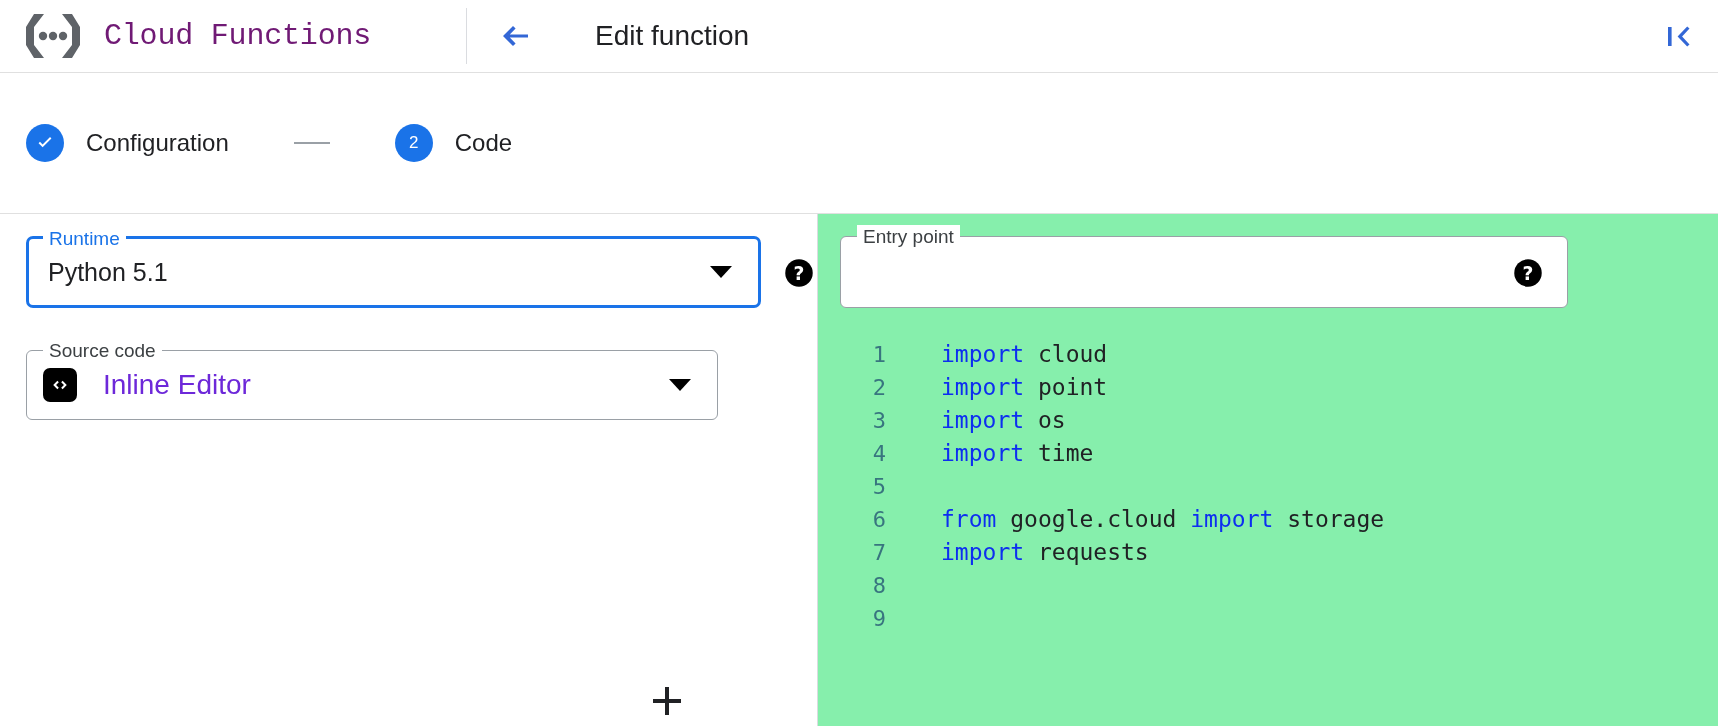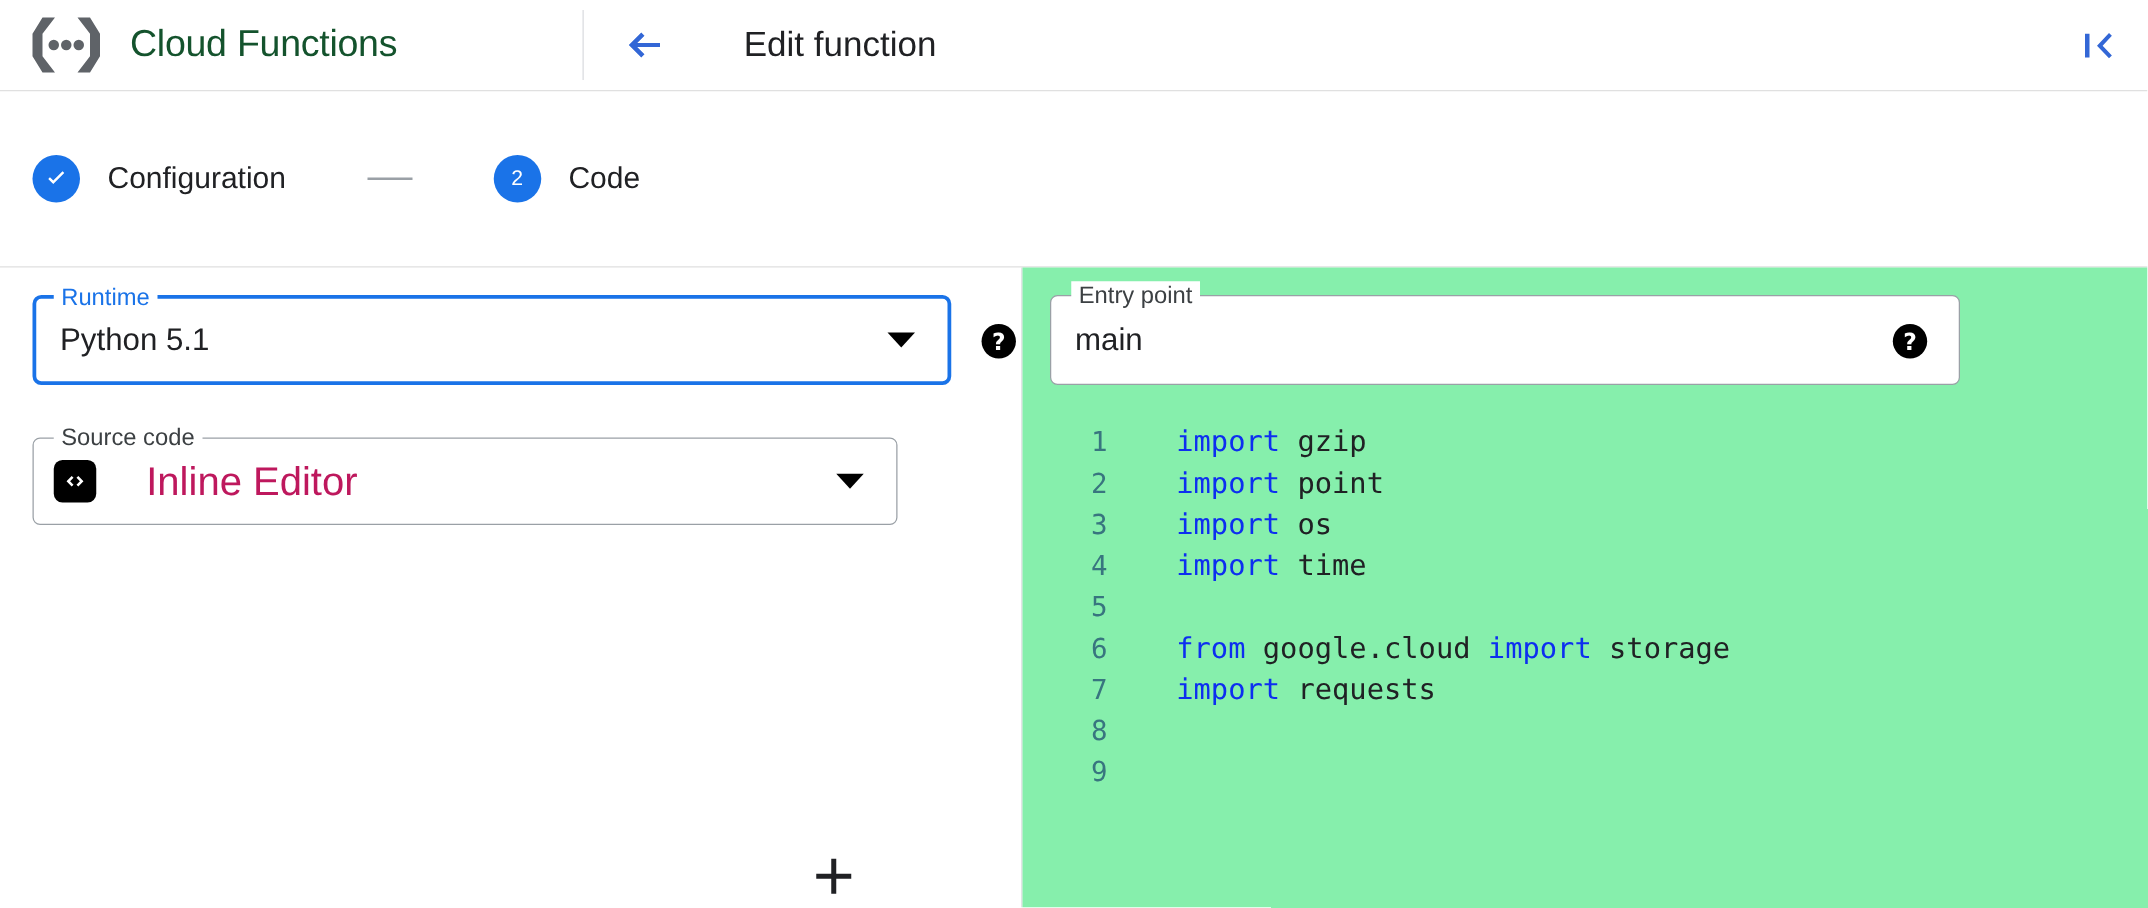--- a/index.html
+++ b/index.html
@@ -28,23 +28,24 @@
     width: 466px;
   }
   .brand-logo {
     width: 58px; height: 50px;
     flex: 0 0 auto;
     margin-right: 22px;
   }
   .brand-title {
     font-size: 30px;
     font-weight: 400;
-    color: #14532d;
+    color: #701a75;
     letter-spacing: -0.2px;
     white-space: nowrap;
+    font-family: Liberation Mono, monospace;
   }
   .header-divider {
     width: 1px;
     height: 56px;
     background: #dadce0;
     flex: 0 0 auto;
   }
   .page-head {
     display: flex;
     align-items: center;
@@ -200,23 +201,23 @@
   }
   .code-chip {
     width: 34px; height: 34px;
     background: #000;
     border-radius: 7px;
     margin-left: 16px;
     flex: 0 0 auto;
     display: flex; align-items: center; justify-content: center;
   }
   .source-text {
-    font-size: 32px;
-    color: #be185d;
-    margin-left: 40px;
+    font-size: 28px;
+    color: #6d28d9;
+    margin-left: 26px;
     flex: 1 1 auto;
   }
 
   
   .add-btn {
     position: absolute;
     left: 645px; top: 465px;
     width: 44px; height: 44px;
     display: flex; align-items: center; justify-content: center;
     cursor: pointer;
@@ -339,31 +340,30 @@
       <span class="plus-h"></span>
       <span class="plus-v"></span>
     </div>
 
   </div>
 
   <div class="right-pane">
 
     <div class="field" id="entrypoint-field">
       <span class="field-label">Entry point</span>
-      <span class="field-value">main</span>
       <span class="help-icon" id="entrypoint-help">
         <svg viewBox="0 0 24 24" width="30" height="30" aria-hidden="true">
           <circle cx="12" cy="12" r="11" fill="#000000"></circle>
           <text x="12" y="17.4" font-family="DejaVu Sans, sans-serif" font-size="15" font-weight="bold" fill="#ffffff" text-anchor="middle">?</text>
         </svg>
       </span>
     </div>
 
     <div class="editor" style="top:114px" id="code-editor">
-        <div class="code-line"><span class="ln">1</span><span class="code-text"><span class="kw">import</span><span> gzip</span></span></div>
+        <div class="code-line"><span class="ln">1</span><span class="code-text"><span class="kw">import</span><span> cloud</span></span></div>
         <div class="code-line"><span class="ln">2</span><span class="code-text"><span class="kw">import</span><span> point</span></span></div>
         <div class="code-line"><span class="ln">3</span><span class="code-text"><span class="kw">import</span><span> os</span></span></div>
         <div class="code-line"><span class="ln">4</span><span class="code-text"><span class="kw">import</span><span> time</span></span></div>
         <div class="code-line"><span class="ln">5</span><span class="code-text"></span></div>
         <div class="code-line"><span class="ln">6</span><span class="code-text"><span class="kw">from</span><span> google.cloud </span><span class="kw">import</span><span> storage</span></span></div>
         <div class="code-line"><span class="ln">7</span><span class="code-text"><span class="kw">import</span><span> requests</span></span></div>
         <div class="code-line"><span class="ln">8</span><span class="code-text"></span></div>
         <div class="code-line"><span class="ln">9</span><span class="code-text"></span></div>
       </div>
   </div>

